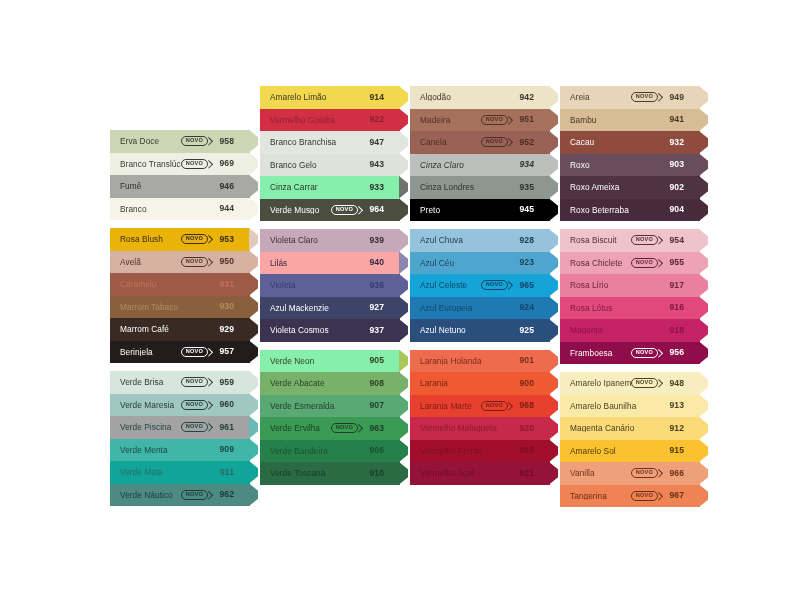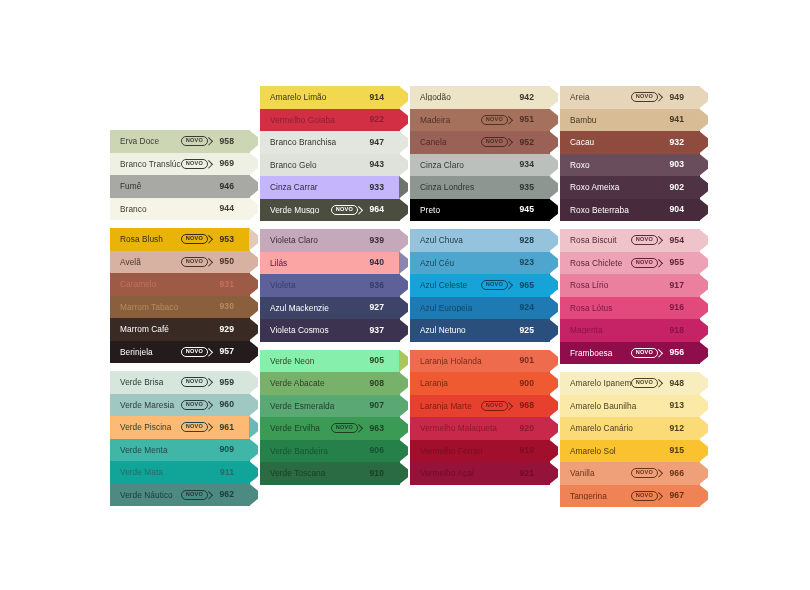--- a/index.html
+++ b/index.html
@@ -166,21 +166,21 @@
             <span class="row-name">Verde Brisa</span>
             <span class="novo-badge">NOVO</span>
             <span class="row-code">959</span>
           </div>
           <div class="swatch-row" style="background: rgb(159, 200, 195); color: rgb(44, 58, 56);">
             <span class="tab" style="background: rgb(159, 200, 195);"></span>
             <span class="row-name">Verde Maresia</span>
             <span class="novo-badge">NOVO</span>
             <span class="row-code">960</span>
           </div>
-          <div class="swatch-row" style="background: #fdba74; color: rgb(33, 69, 64); align-items: center;">
+          <div class="swatch-row" style="background: #a3a3a3; color: rgb(33, 69, 64); align-items: center;">
             <span class="tab" style="background: rgb(104, 186, 180);"></span>
             <span class="row-name">Verde Piscina</span>
             <span class="novo-badge">NOVO</span>
             <span class="row-code">961</span>
           </div>
           <div class="swatch-row" style="background: rgb(63, 182, 168); color: rgb(29, 74, 69);">
             <span class="tab" style="background: rgb(63, 182, 168);"></span>
             <span class="row-name">Verde Menta</span>
             <span class="row-code">909</span>
           </div>
@@ -212,21 +212,21 @@
           <div class="swatch-row" style="background: rgb(227, 230, 222); color: rgb(51, 53, 47);">
             <span class="tab" style="background: rgb(227, 230, 222);"></span>
             <span class="row-name">Branco Branchisa</span>
             <span class="row-code">947</span>
           </div>
           <div class="swatch-row" style="background: rgb(222, 226, 218); color: rgb(51, 53, 47);">
             <span class="tab" style="background: rgb(222, 226, 218);"></span>
             <span class="row-name">Branco Gelo</span>
             <span class="row-code">943</span>
           </div>
-          <div class="swatch-row" style="background: #c4b5fd; color: rgb(43, 48, 43);">
+          <div class="swatch-row" style="background: #86efac; color: rgb(43, 48, 43);">
             <span class="tab" style="background: rgb(110, 117, 109);"></span>
             <span class="row-name">Cinza Carrar</span>
             <span class="row-code">933</span>
           </div>
           <div class="swatch-row" style="background: rgb(75, 78, 63); color: rgb(255, 255, 255);">
             <span class="tab" style="background: rgb(75, 78, 63);"></span>
             <span class="row-name">Verde Musgo</span>
             <span class="novo-badge">NOVO</span>
             <span class="row-code">964</span>
           </div>
@@ -304,21 +304,21 @@
             <span class="row-name">Madeira</span>
             <span class="novo-badge">NOVO</span>
             <span class="row-code">951</span>
           </div>
           <div class="swatch-row" style="background: rgb(154, 98, 87); color: rgb(78, 42, 36);">
             <span class="tab" style="background: rgb(154, 98, 87);"></span>
             <span class="row-name">Canela</span>
             <span class="novo-badge">NOVO</span>
             <span class="row-code">952</span>
           </div>
-          <div class="swatch-row" style="background: rgb(188, 192, 188); color: rgb(51, 53, 47);">
+          <div class="swatch-row" style="background: rgb(188, 192, 188); color: rgb(51, 53, 47); font-style: italic;">
             <span class="tab" style="background: rgb(188, 192, 188);"></span>
             <span class="row-name">Cinza Claro</span>
             <span class="row-code">934</span>
           </div>
           <div class="swatch-row" style="background: rgb(142, 150, 145); color: rgb(46, 51, 47);">
             <span class="tab" style="background: rgb(142, 150, 145);"></span>
             <span class="row-name">Cinza Londres</span>
             <span class="row-code">935</span>
           </div>
           <div class="swatch-row" style="background: rgb(0, 0, 0); color: rgb(255, 255, 255);">
@@ -465,21 +465,21 @@
             <span class="novo-badge">NOVO</span>
             <span class="row-code">948</span>
           </div>
           <div class="swatch-row" style="background: rgb(251, 233, 167); color: rgb(74, 66, 38);">
             <span class="tab" style="background: rgb(251, 233, 167);"></span>
             <span class="row-name">Amarelo Baunilha</span>
             <span class="row-code">913</span>
           </div>
           <div class="swatch-row" style="background: rgb(251, 218, 120); color: rgb(74, 60, 28);">
             <span class="tab" style="background: rgb(251, 218, 120);"></span>
-            <span class="row-name">Amarelo Canário</span>
+            <span class="row-name">Magenta Canário</span>
             <span class="row-code">912</span>
           </div>
           <div class="swatch-row" style="background: rgb(249, 194, 46); color: rgb(77, 58, 14);">
             <span class="tab" style="background: rgb(249, 194, 46);"></span>
             <span class="row-name">Amarelo Sol</span>
             <span class="row-code">915</span>
           </div>
           <div class="swatch-row" style="background: rgb(240, 160, 120); color: rgb(107, 52, 24);">
             <span class="tab" style="background: rgb(240, 160, 120);"></span>
             <span class="row-name">Vanilla</span>

